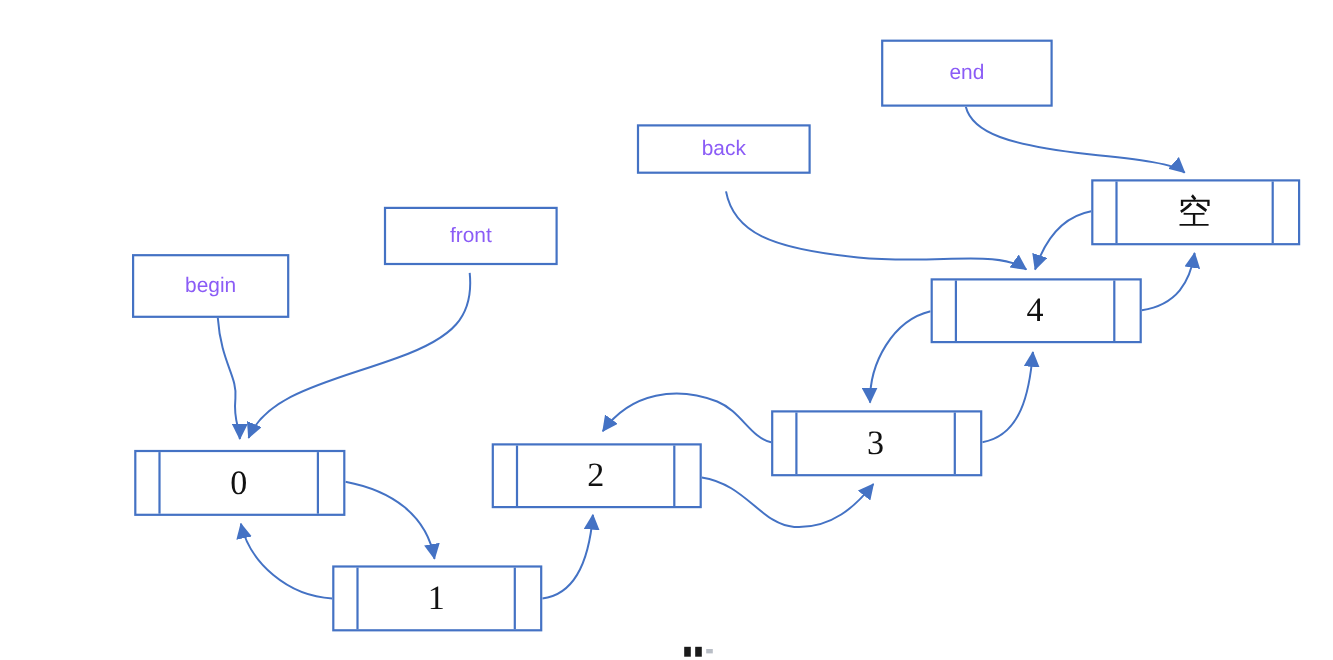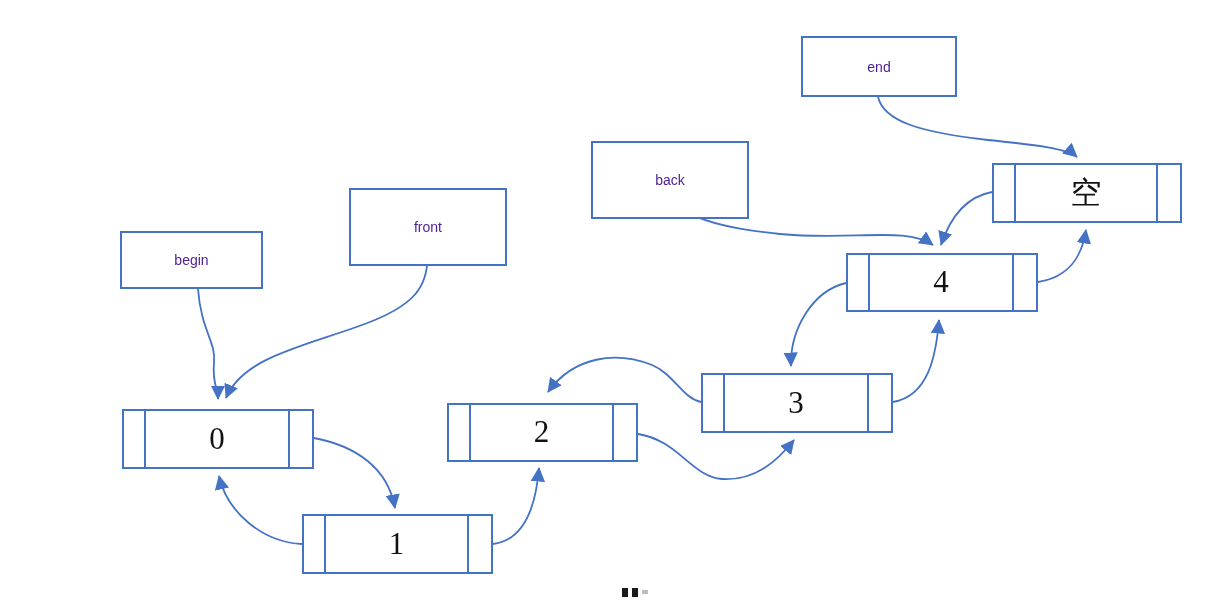--- a/index.html
+++ b/index.html
@@ -10,22 +10,22 @@
     overflow:hidden;
     font-family:"Liberation Sans", sans-serif;
   }
   .canvas svg{position:absolute;left:0;top:0;}
   .edge{fill:none;stroke:#4472C4;stroke-width:1.8px;}
   .ptr-label{
     position:absolute;
     border:2px solid #4472C4;
     background:#ffffff;
     display:flex;align-items:center;justify-content:center;
-    color:#4c1d95;
-    font-size:14px;
+    color:#8b5cf6;
+    font-size:19px;
     box-sizing:border-box;
   }
   .node{
     position:absolute;
     border:2px solid #4472C4;
     background:#ffffff;
     display:flex;
     box-sizing:border-box;
   }
   .node .cell-prev{width:22px;border-right:2px solid #4472C4;box-sizing:border-box;}
@@ -68,24 +68,24 @@
     <path class="edge" d="M893,402 C928,396 936,357 939,320" marker-end="url(#ah)"></path>
     <path class="edge" d="M1038,282 C1070,277 1082,256 1086,230" marker-end="url(#ah)"></path>
     <path class="edge" d="M992,192 C965,197 950,218 941,245" marker-end="url(#ah)"></path>
     <path class="edge" d="M660,174 C667,211 700,226 780,234 C852,241 906,226 933,245" marker-end="url(#ah)"></path>
     <path class="edge" d="M878,97 C884,121 918,132 988,140 C1038,145 1068,149 1077,157" marker-end="url(#ah)"></path>
   </svg>
 
   <div class="ptr-label" style="left:120px;top:231px;width:143px;height:58px;">
     <span>begin</span>
   </div>
-  <div class="ptr-label" style="left:349px;top:188px;width:158px;height:78px;">
+  <div class="ptr-label" style="left:349px;top:188px;width:158px;height:53px;">
     <span>front</span>
   </div>
-  <div class="ptr-label" style="left:591px;top:113px;width:158px;height:78px;margin-top:28px;">
+  <div class="ptr-label" style="left:579px;top:113px;width:158px;height:45px;">
     <span>back</span>
   </div>
   <div class="ptr-label" style="left:801px;top:36px;width:156px;height:61px;">
     <span>end</span>
   </div>
 
   <div class="node" style="left:122px;top:409px;width:192px;height:60px;">
     <div class="cell-prev"></div>
     <div class="cell-value">0</div>
     <div class="cell-next"></div>

